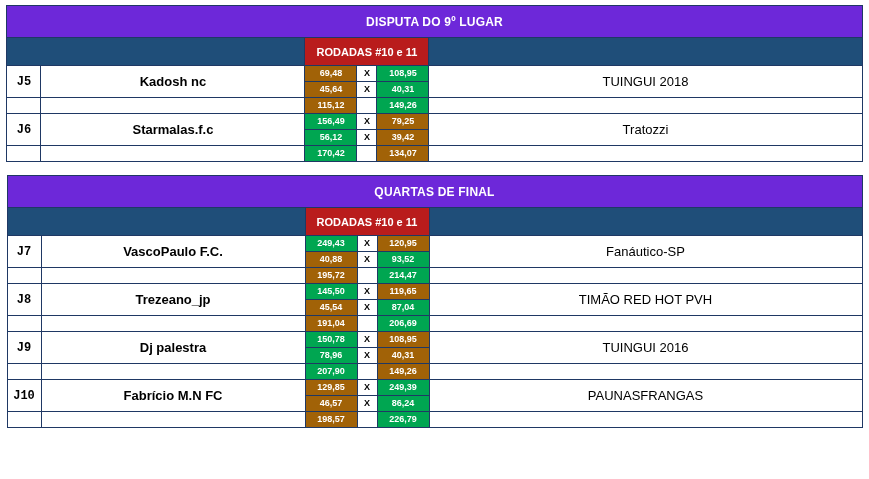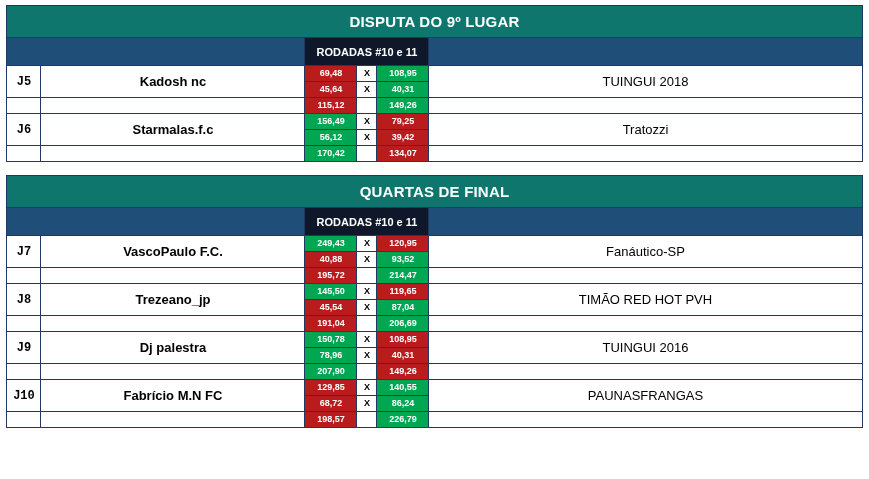--- a/index.html
+++ b/index.html
@@ -32,30 +32,30 @@
   }
   .top-gap { height: 5px; }
 
   table.block td {
     border: 1px solid #1f3864;
     padding: 0;
     margin: 0;
   }
 
   .title-row td {
-    background: #0f766e;
+    background: #6d28d9;
     color: #ffffff;
     font-weight: bold;
-    font-size: 15px;
+    font-size: 12px;
     text-align: center;
     height: 31px;
     letter-spacing: 0.2px;
   }
   .subtitle-row td {
-    background: #0f172a;
+    background: #b91c1c;
     color: #ffffff;
     font-weight: bold;
     font-size: 11px;
     text-align: center;
     height: 27px;
   }
   .subtitle-row td.blank {
     background: #1f4e79;
   }
 
@@ -84,21 +84,21 @@
     font-size: 9px;
     font-weight: bold;
     text-align: center;
     color: #000000;
     background: #ffffff;
     width: 20px;
     height: 15px;
     line-height: 15px;
   }
   .green { background: #00a651; }
-  .red { background: #b91c1c; }
+  .red { background: #a16207; }
   .empty-cell { background: #ffffff; }
 
   .row-main td, .row-second td, .row-total td {
     height: 15px;
   }
   .left-code, .left-team, .right-team {
     vertical-align: middle;
   }
   .right-team {
     font-weight: normal;
@@ -262,25 +262,25 @@
         <td class="x-cell"></td>
         <td class="score-cell red">149,26</td>
         <td class="empty-cell"></td>
       </tr>
 
       <tr class="row-main">
         <td class="code-cell left-code" rowspan="2">J10</td>
         <td class="team-cell left-team" rowspan="2">Fabrício M.N FC</td>
         <td class="score-cell red">129,85</td>
         <td class="x-cell">X</td>
-        <td class="score-cell green">140,55</td>
+        <td class="score-cell green">249,39</td>
         <td class="right-team" rowspan="2">PAUNASFRANGAS</td>
       </tr>
       <tr class="row-second">
-        <td class="score-cell red">68,72</td>
+        <td class="score-cell red">46,57</td>
         <td class="x-cell">X</td>
         <td class="score-cell green">86,24</td>
       </tr>
       <tr class="row-total">
         <td class="empty-cell"></td>
         <td class="empty-cell"></td>
         <td class="score-cell red">198,57</td>
         <td class="x-cell"></td>
         <td class="score-cell green">226,79</td>
         <td class="empty-cell"></td>

